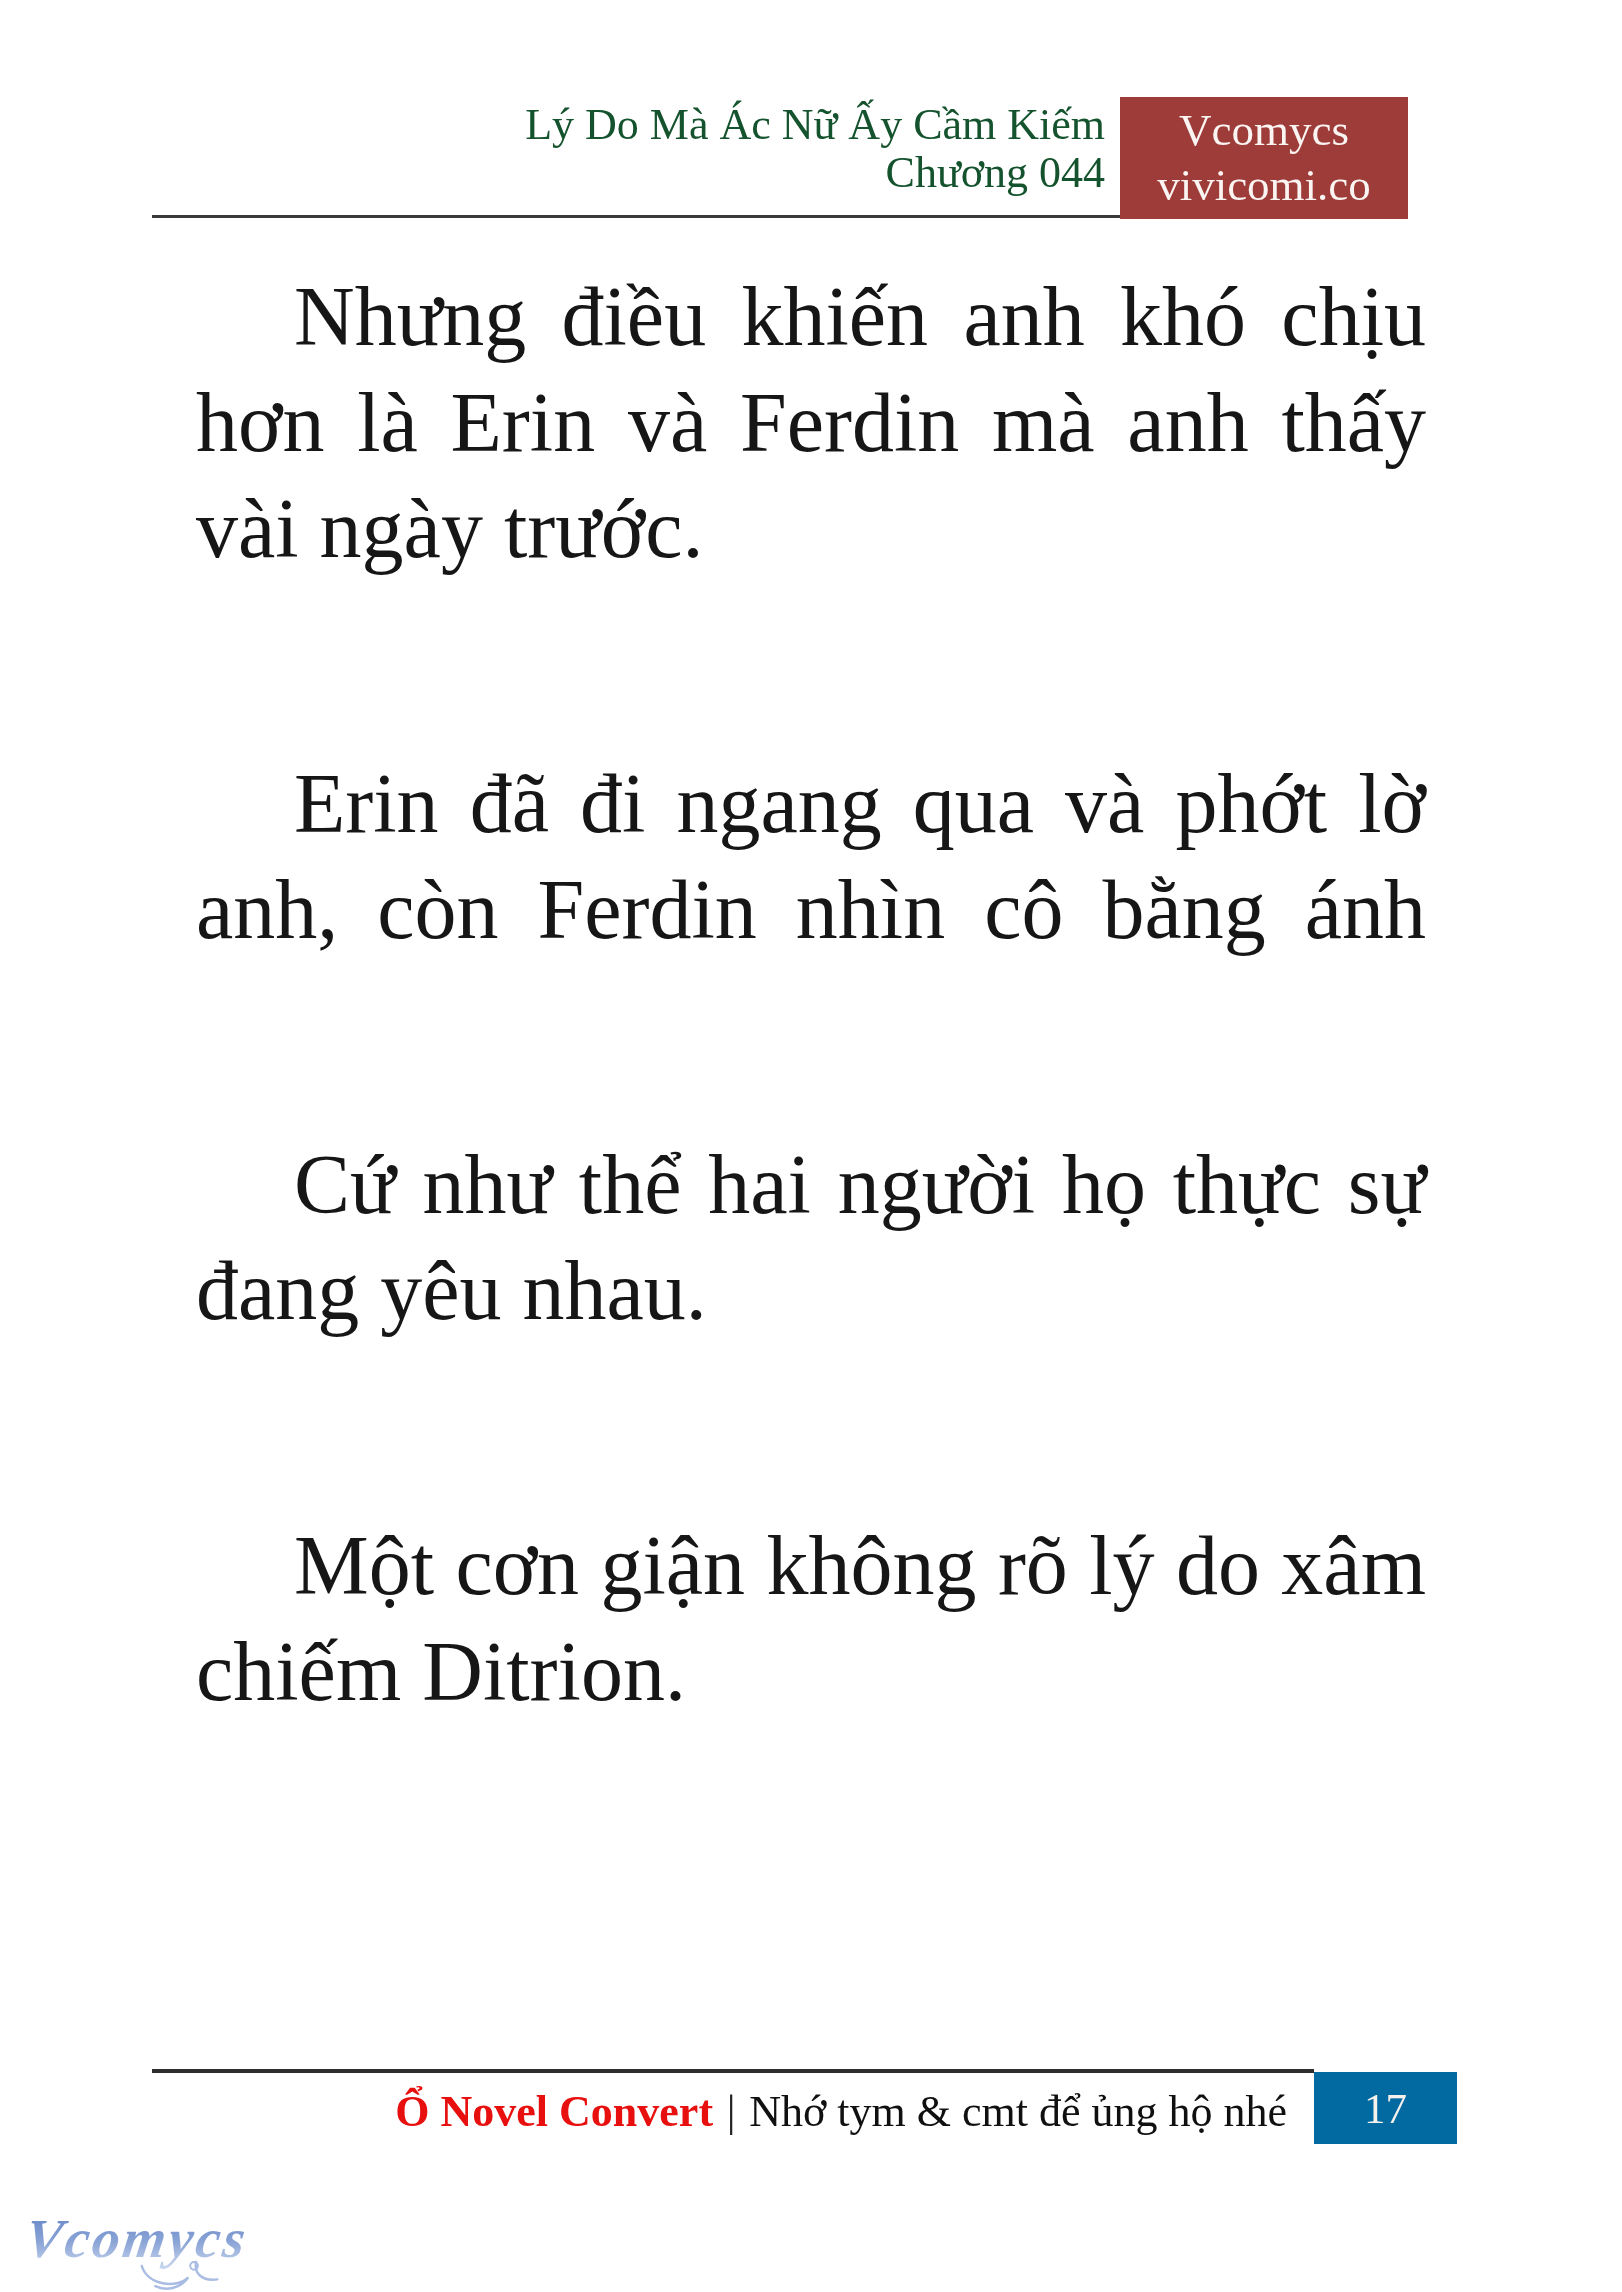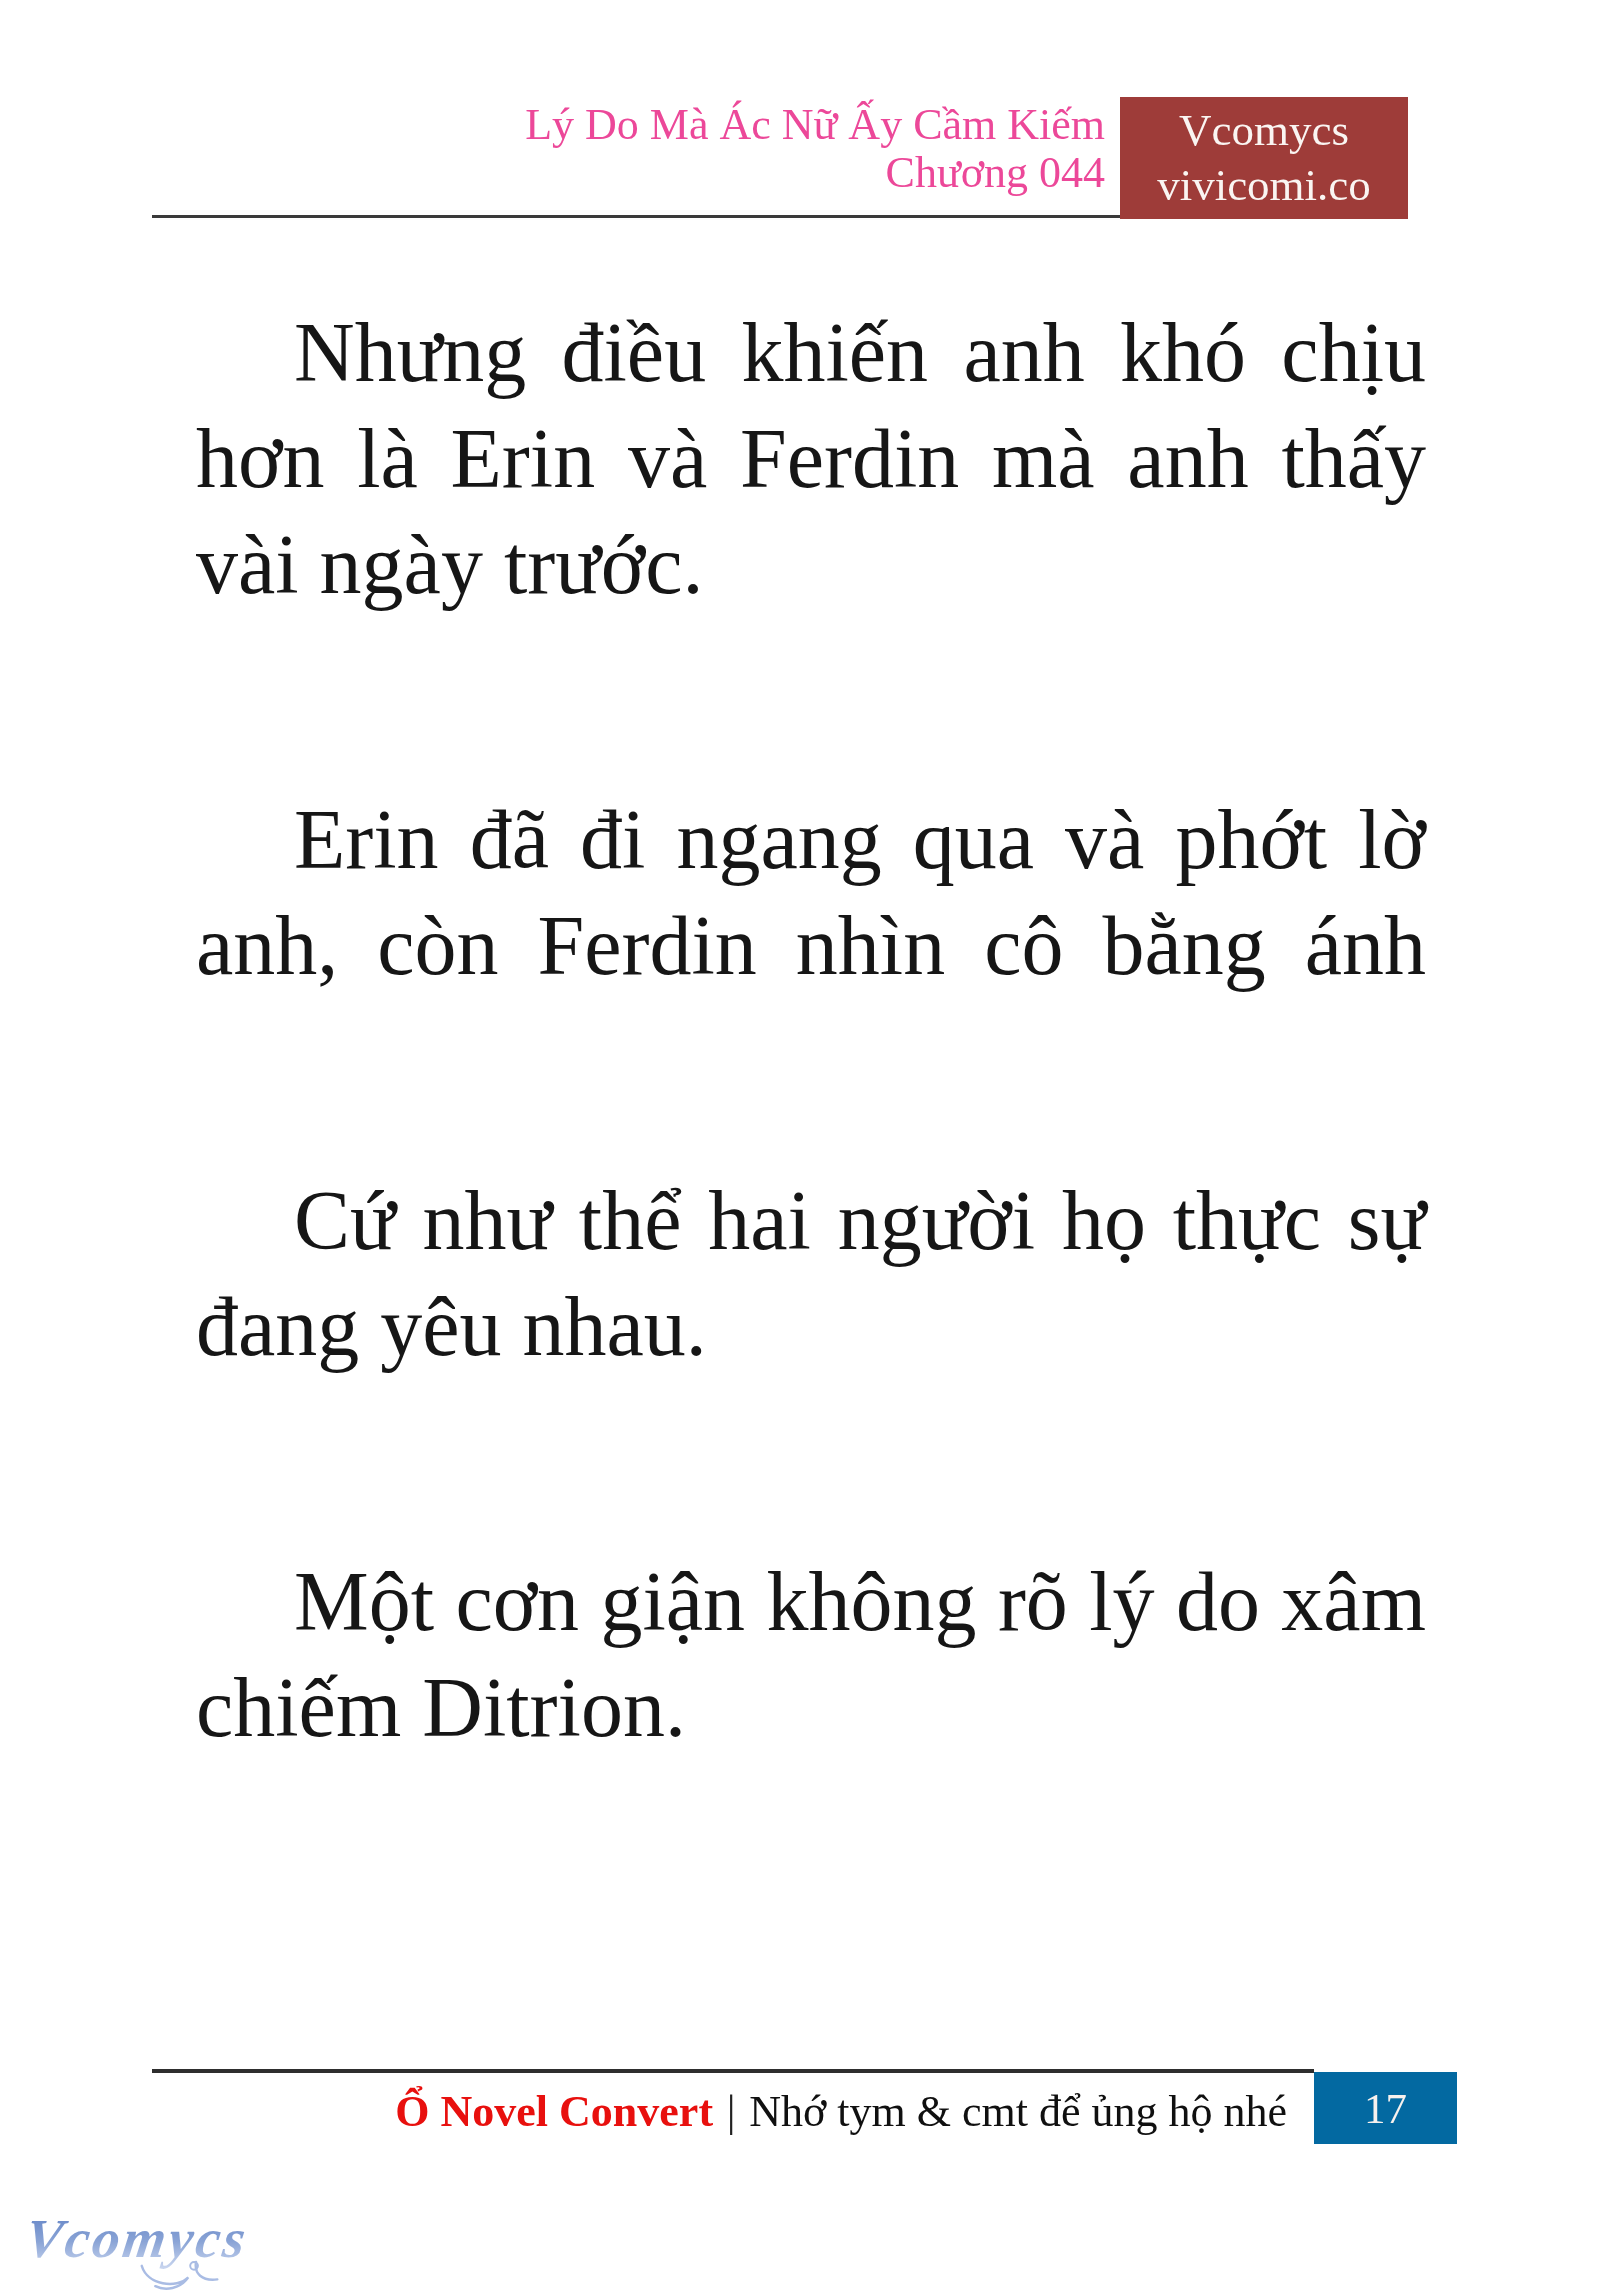--- a/index.html
+++ b/index.html
@@ -15,21 +15,21 @@
   }
 
   
   .header-text {
     position: absolute;
     top: 101px;
     right: 517px;
     text-align: right;
     font-size: 44px;
     line-height: 48px;
-    color: #ec4899;
+    color: #14532d;
     white-space: nowrap;
   }
   .header-badge {
     position: absolute;
     left: 1120px;
     top: 97px;
     width: 288px;
     height: 122px;
     background: #9e3c39;
     color: #faf5f2;
@@ -61,21 +61,21 @@
   .para { margin-bottom: 169px; }
   .para:last-child { margin-bottom: 0; }
   .line {
     font-size: 84px;
     line-height: 106px;
     color: #161616;
     text-align: justify;
     text-align-last: justify;
     white-space: normal;
   }
-  .line.first { padding-left: 98px; margin-top: 36px; }
+  .line.first { padding-left: 98px; }
   .line.last { text-align-last: left; }
 
   
   .footer-rule {
     position: absolute;
     left: 152px;
     top: 2069px;
     width: 1162px;
     height: 3.9px;
     background: #2e2e2e;

